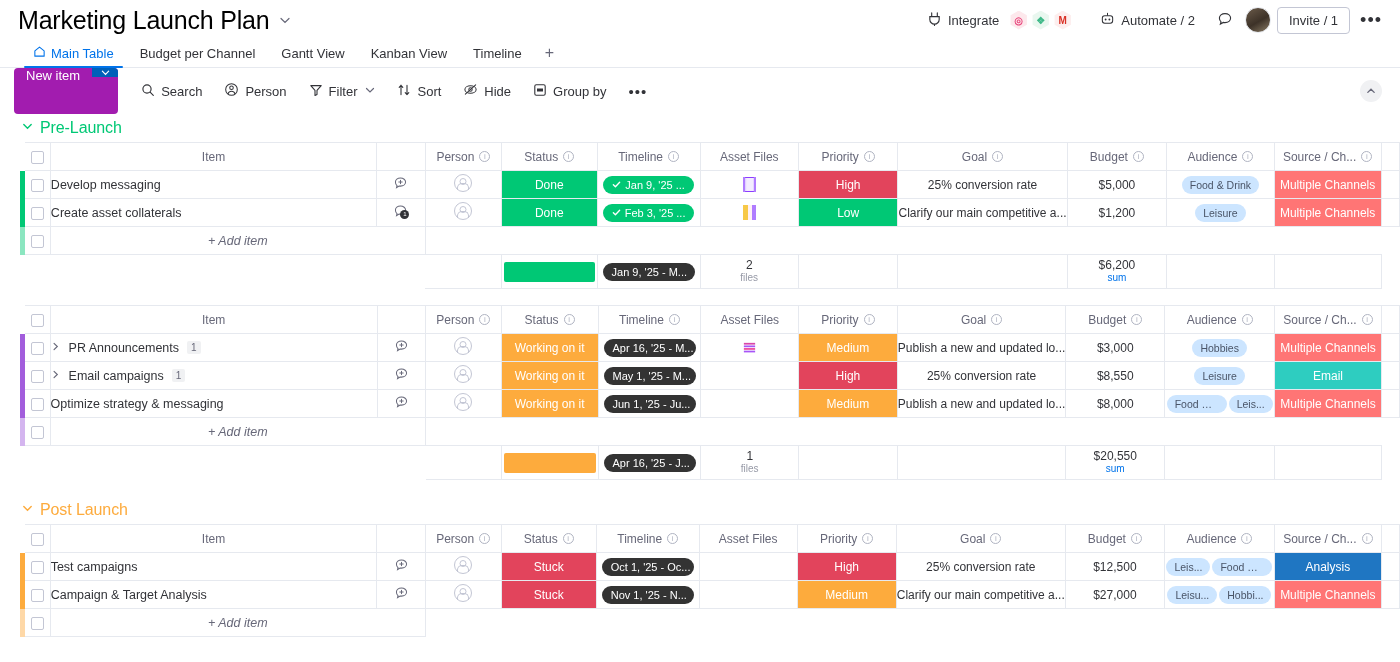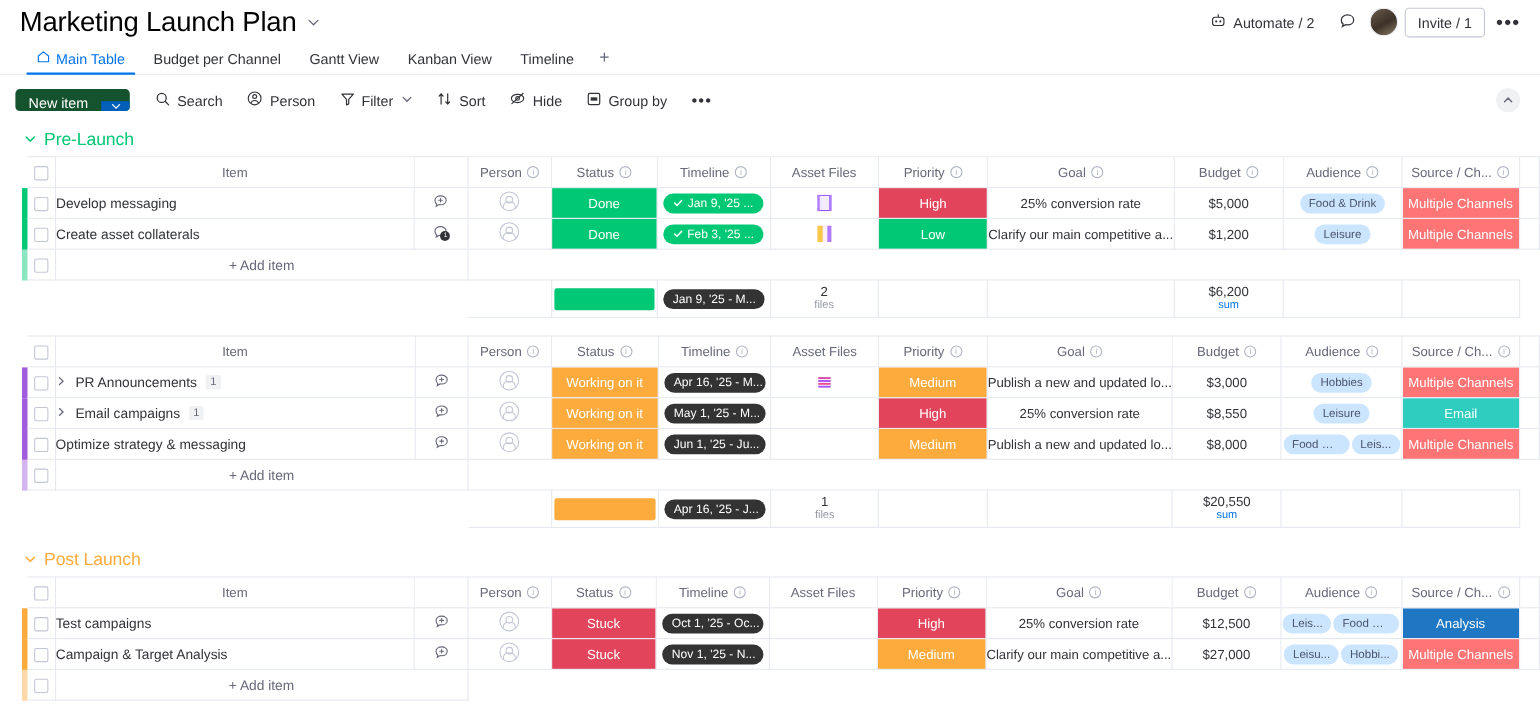--- a/index.html
+++ b/index.html
@@ -81,23 +81,23 @@
     font-size: 16px; color: #676879; cursor: pointer;
     padding: 0 10px 6px 10px; line-height: 1;
   }
 
   
   .toolbar {
     height: 46px; display: flex; align-items: center;
     padding: 0 18px 0 14px; gap: 4px;
   }
   .new-item {
-    display: flex; align-items: flex-end; height: 20px;
+    display: flex; align-items: flex-start; height: 46px;
     border-radius: 4px; overflow: hidden; cursor: pointer;
-    margin-right: 10px; background: #14532d;
+    margin-right: 10px; background: #a21caf;
   }
   .new-item-main {
     color: #fff; font-size: 13px; font-weight: 500;
     padding: 0 12px; display: flex; align-items: center;
   }
   .new-item-caret {
     background: #0060b9; color: #fff; width: 26px;
     display: flex; align-items: center; justify-content: center;
     font-size: 11px;
   }
@@ -237,21 +237,21 @@
 
   .file-thumb {
     width: 13px; height: 15px; display: inline-block;
     cursor: pointer; vertical-align: middle;
   }
 
   td.add-item-cell {
     text-align: left; padding-left: 18px; color: #676879; font-size: 12.5px;
     cursor: pointer; border-right: 1px solid #e6e9ef;
   }
-  tr.add-row td { border-bottom: none; }
+  tr.add-row td { border-bottom: none; font-style: italic; }
 
   
   tr.summary td {
     height: 34px; border-bottom: 1px solid #e6e9ef;
     border-top: 1px solid #e6e9ef;
   }
   tr.summary td.blankpad { border: none; background: #fff; }
   .sum-bar { display: block; height: 20px; margin: 0 2px; border-radius: 2px; }
   .sum-num { font-size: 12px; color: #323338; line-height: 13px; }
   .sum-lbl { font-size: 10px; color: #9699a6; line-height: 12px; }
@@ -262,20 +262,33 @@
 
 <div class="board-header">
   <span class="board-title">Marketing Launch Plan</span>
   <span class="title-caret">
     <svg width="12" height="12" viewBox="0 0 12 12">
         <path d="M2 4.5 L6 8.5 L10 4.5" stroke="#676879" stroke-width="1.2" fill="none" stroke-linecap="round"></path>
       </svg>
   </span>
 
   <div class="header-right">
+    <div class="hdr-btn">
+      <span>
+        <svg width="15" height="15" viewBox="0 0 16 16">
+            <path d="M5 2 L5 6 M11 2 L11 6 M3 6 H13 V9 a5 5 0 0 1-10 0 Z M8 14 v1.5" stroke="#323338" stroke-width="1.2" fill="none" stroke-linecap="round"></path>
+          </svg>
+      </span>
+      <span>Integrate</span>
+      <span class="int-icons">
+        <span class="hex hex1">◎</span>
+        <span class="hex hex2">❖</span>
+        <span class="hex hex3">M</span>
+      </span>
+    </div>
 
     <div class="hdr-btn" style="margin-left:12px;">
       <span>
         <svg width="15" height="15" viewBox="0 0 16 16">
             <rect x="2.5" y="5" width="11" height="8" rx="2.5" stroke="#323338" stroke-width="1.1" fill="none"></rect>
             <circle cx="6" cy="9" r="1" fill="#323338"></circle>
             <circle cx="10" cy="9" r="1" fill="#323338"></circle>
             <path d="M8 2 v3" stroke="#323338" stroke-width="1.1"></path>
           </svg>
       </span>

